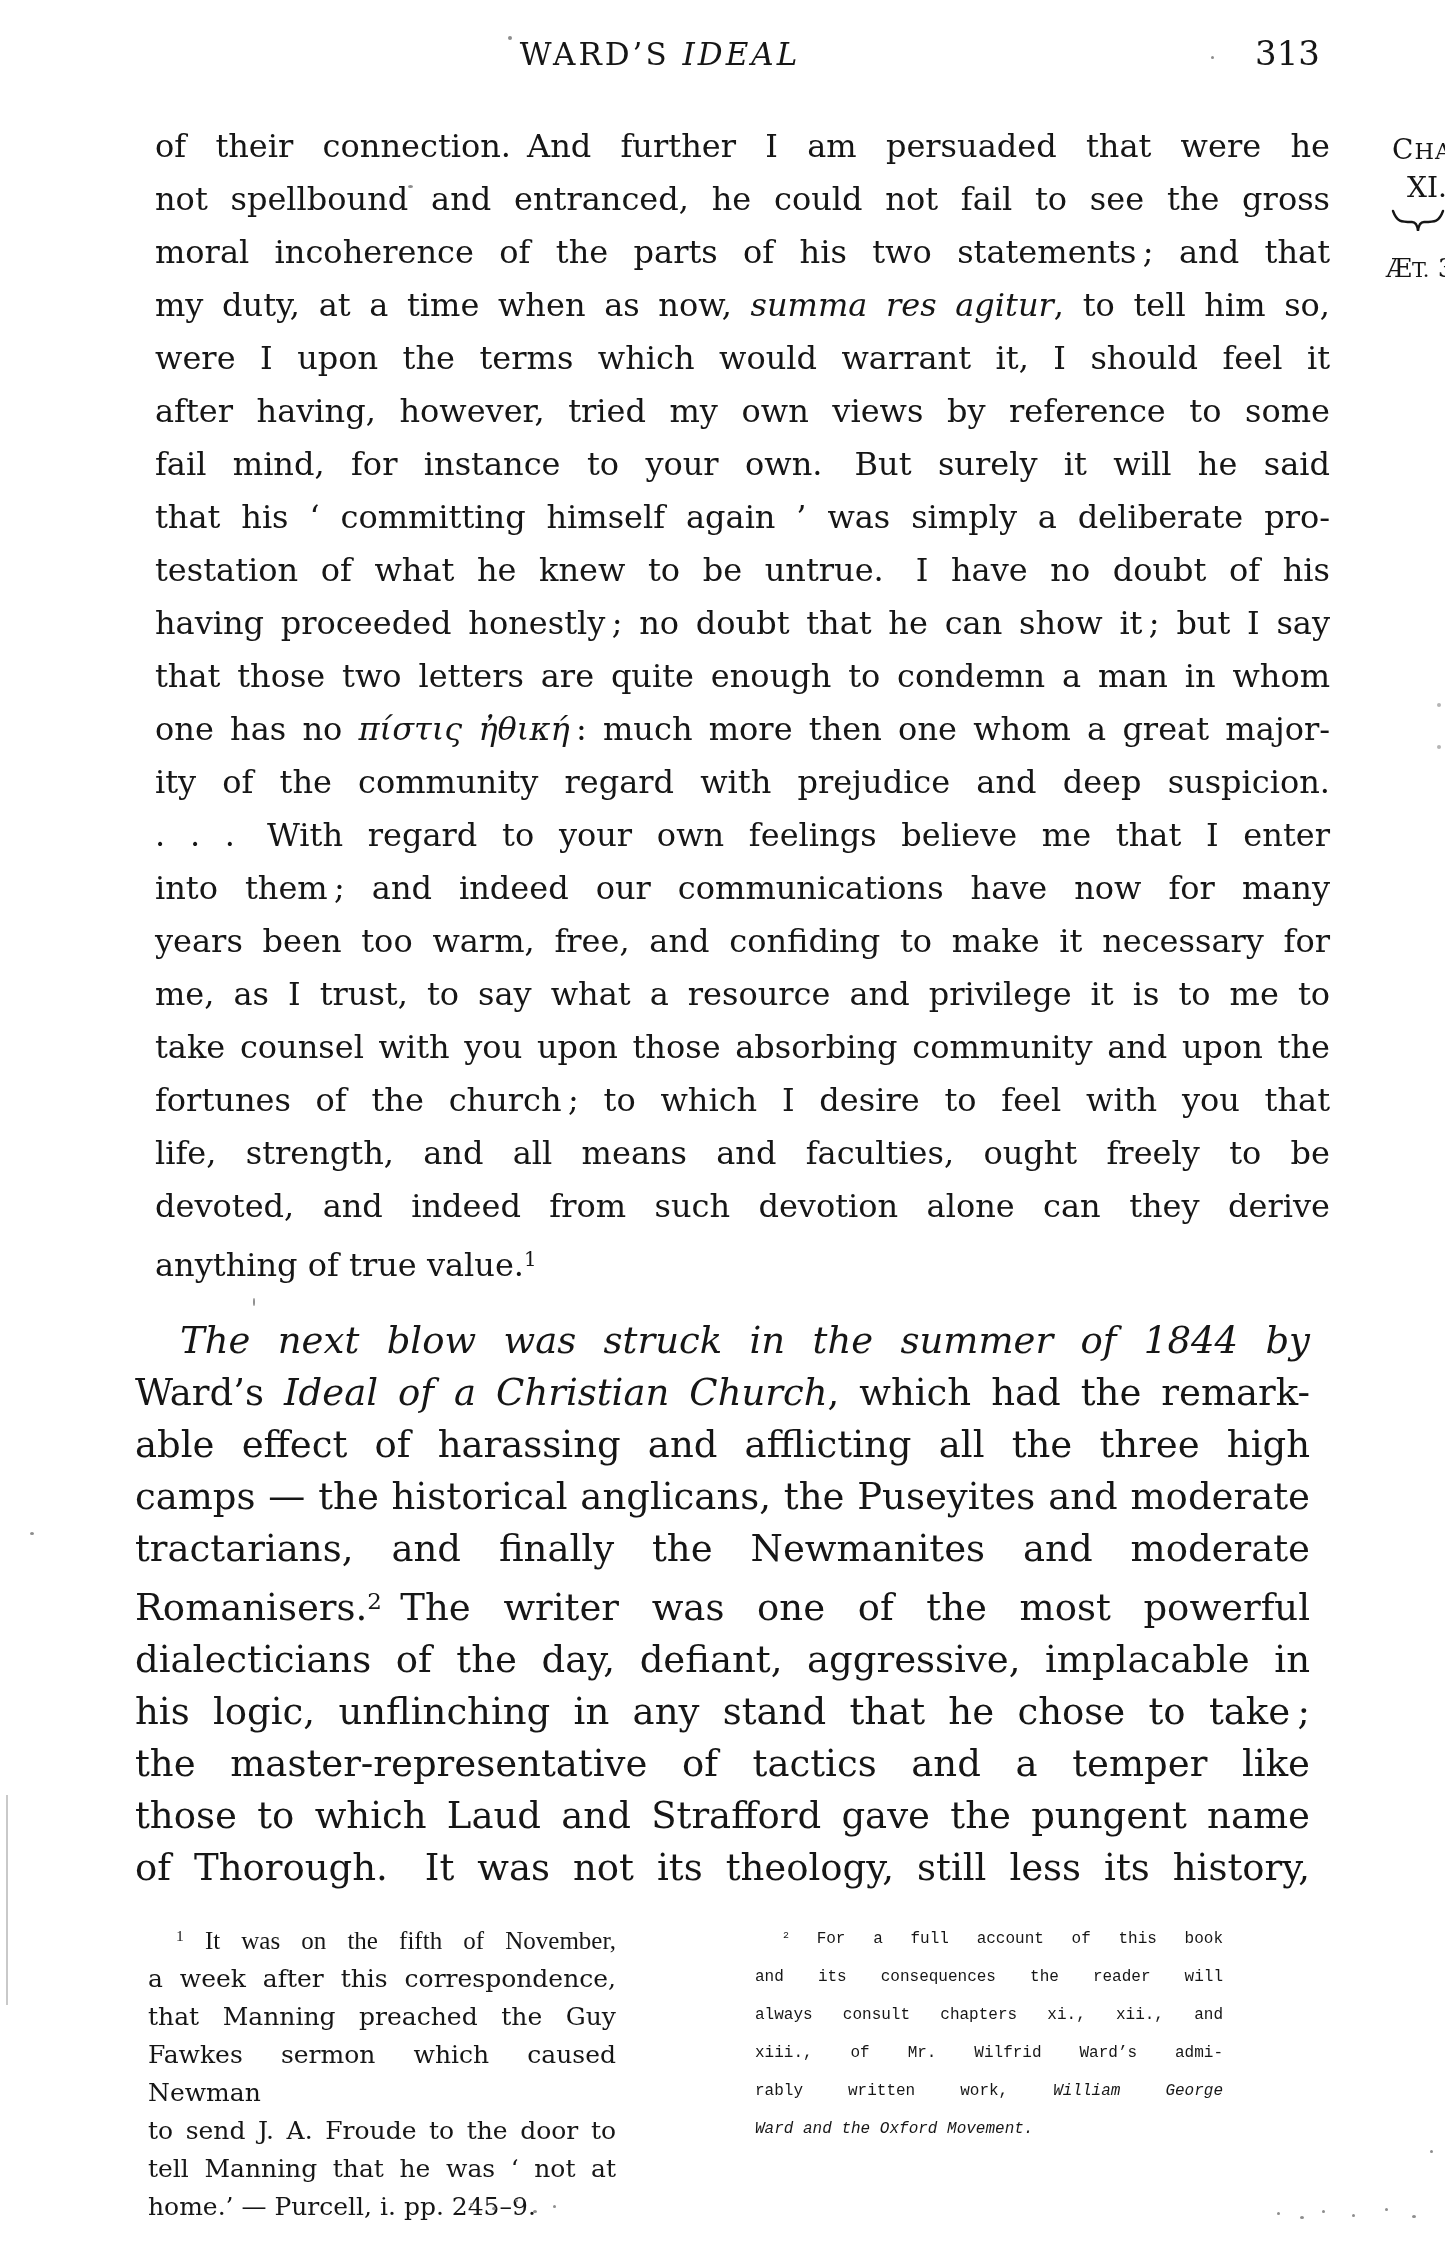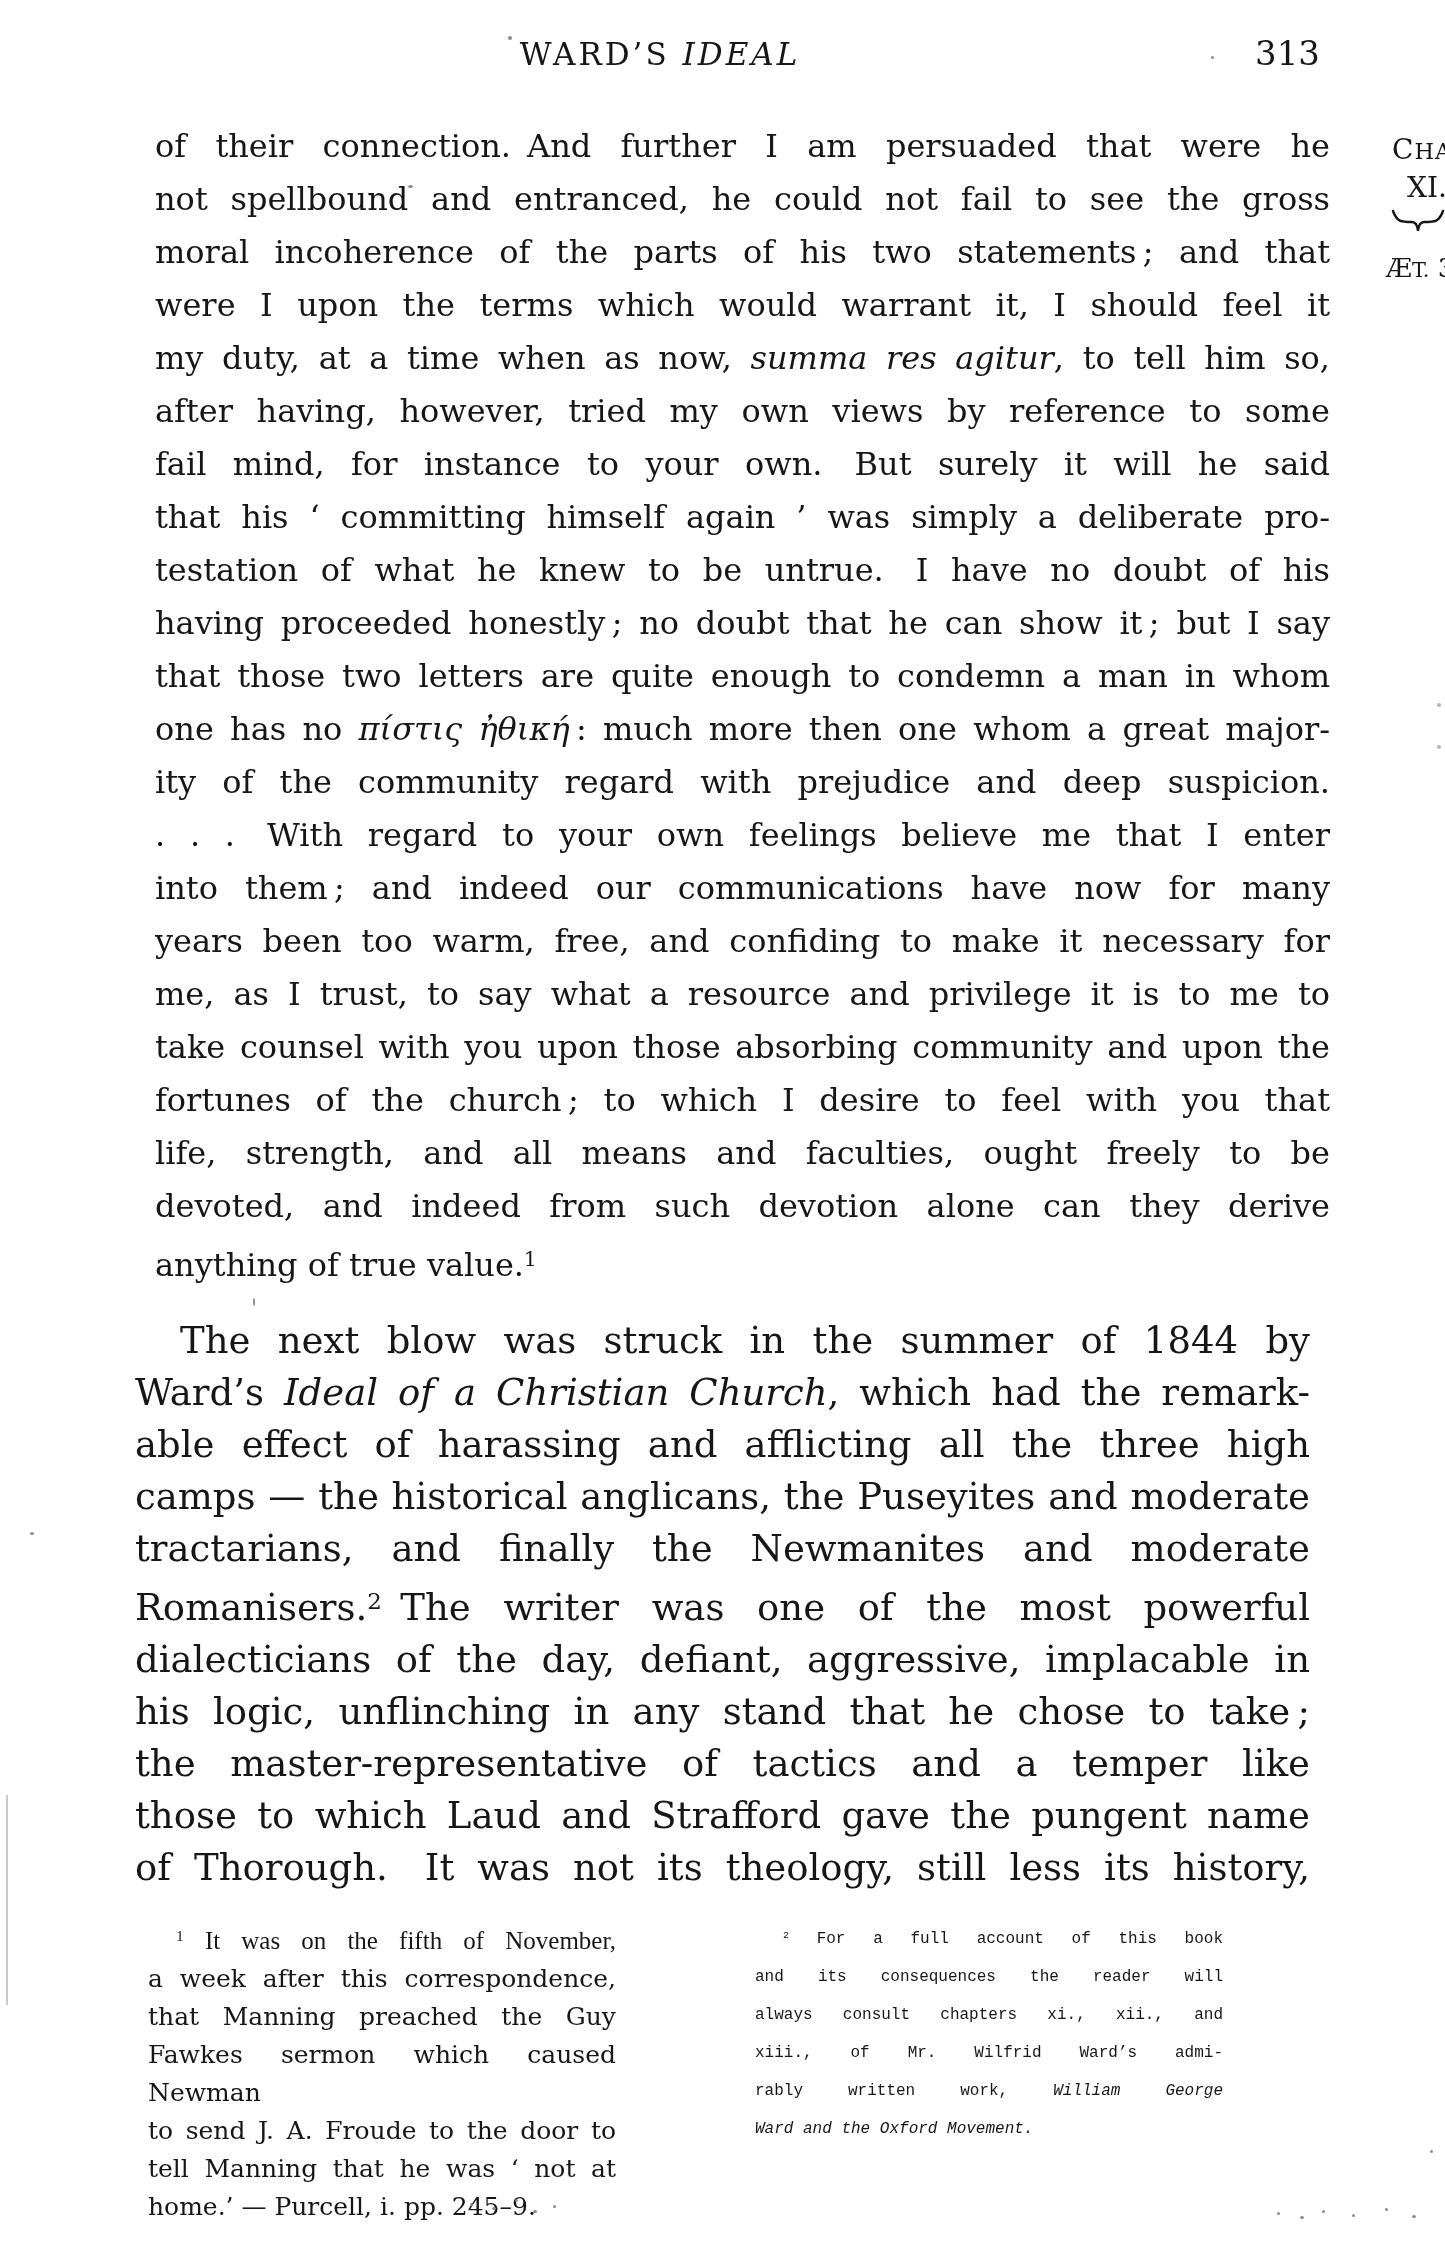--- a/index.html
+++ b/index.html
@@ -37,43 +37,43 @@
 
 <div class="page">
 
   <div class="abs" id="page-title">WARD’S <span class="i">IDEAL</span></div>
   <div class="abs" id="page-number">313</div>
 
   <div class="abs" id="letter-excerpt">
       <div class="tline">of their connection. And further I am persuaded that were he</div>
       <div class="tline">not spellbound and entranced, he could not fail to see the gross</div>
       <div class="tline">moral incoherence of the parts of his two statements ; and that</div>
+      <div class="tline">my duty, at a time when as now, <span class="i">summa res agitur</span>, to tell him so,</div>
       <div class="tline">were I upon the terms which would warrant it, I should feel it</div>
-      <div class="tline">my duty, at a time when as now, <span class="i">summa res agitur</span>, to tell him so,</div>
       <div class="tline">after having, however, tried my own views by reference to some</div>
       <div class="tline">fail mind, for instance to your own.  But surely it will he said</div>
       <div class="tline">that his ‘ committing himself again ’ was simply a deliberate pro-</div>
       <div class="tline">testation of what he knew to be untrue.  I have no doubt of his</div>
       <div class="tline">having proceeded honestly ; no doubt that he can show it ; but I say</div>
       <div class="tline">that those two letters are quite enough to condemn a man in whom</div>
       <div class="tline">one has no <span class="i">πίστις ἠθική</span> : much more then one whom a great major-</div>
       <div class="tline">ity of the community regard with prejudice and deep suspicion.</div>
       <div class="tline">. . .  With regard to your own feelings believe me that I enter</div>
       <div class="tline">into them ; and indeed our communications have now for many</div>
       <div class="tline">years been too warm, free, and confiding to make it necessary for</div>
       <div class="tline">me, as I trust, to say what a resource and privilege it is to me to</div>
       <div class="tline">take counsel with you upon those absorbing community and upon the</div>
       <div class="tline">fortunes of the church ; to which I desire to feel with you that</div>
       <div class="tline">life, strength, and all means and faculties, ought freely to be</div>
       <div class="tline">devoted, and indeed from such devotion alone can they derive</div>
       <div class="tline noj">anything of true value.<span class="sup">1</span></div>
     </div>
 
   <div class="abs" id="main-paragraph">
-      <div class="tline" style="text-indent: 45px;">The next blow was struck in the summer of 1844 by</div>
+      <div class="tline" style="text-indent: 45px; font-style: italic;">The next blow was struck in the summer of 1844 by</div>
       <div class="tline">Ward’s <span class="i">Ideal of a Christian Church</span>, which had the remark-</div>
       <div class="tline">able effect of harassing and afflicting all the three high</div>
       <div class="tline">camps — the historical anglicans, the Puseyites and moderate</div>
       <div class="tline">tractarians, and finally the Newmanites and moderate</div>
       <div class="tline">Romanisers.<span class="sup">2</span> The writer was one of the most powerful</div>
       <div class="tline">dialecticians of the day, defiant, aggressive, implacable in</div>
       <div class="tline">his logic, unflinching in any stand that he chose to take ;</div>
       <div class="tline">the master-representative of tactics and a temper like</div>
       <div class="tline">those to which Laud and Strafford gave the pungent name</div>
       <div class="tline">of Thorough.  It was not its theology, still less its history,</div>

